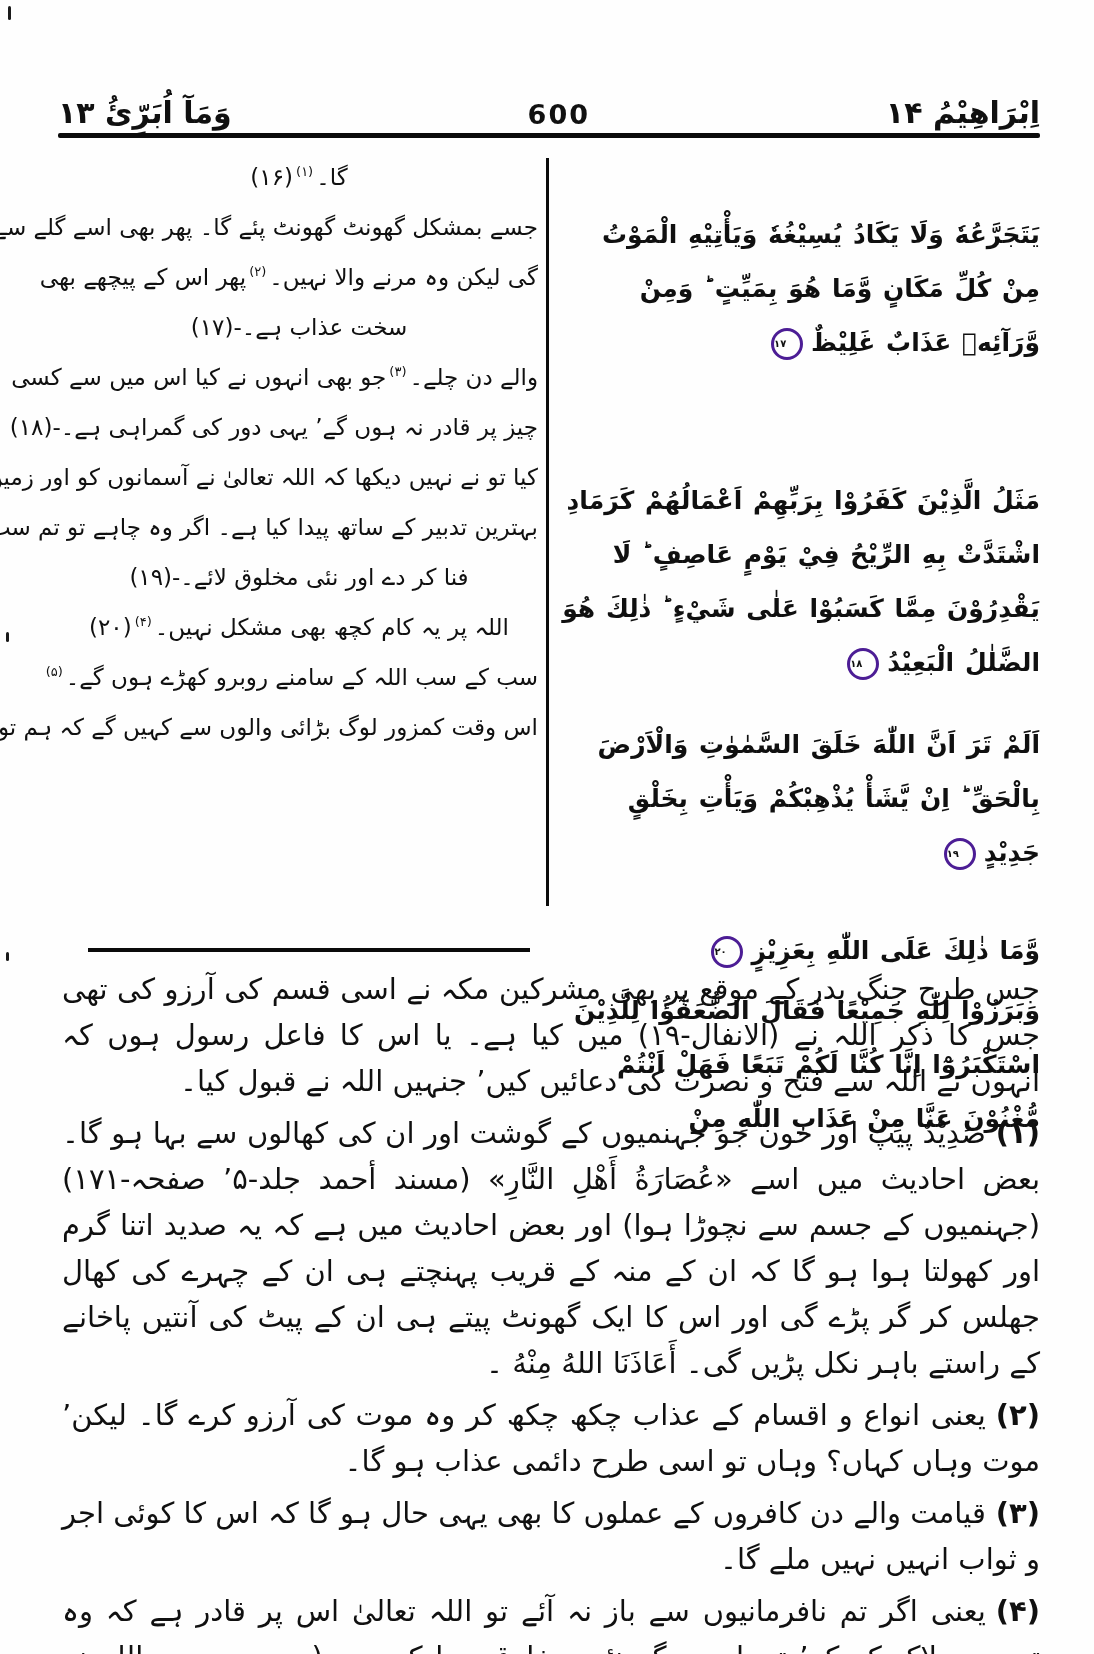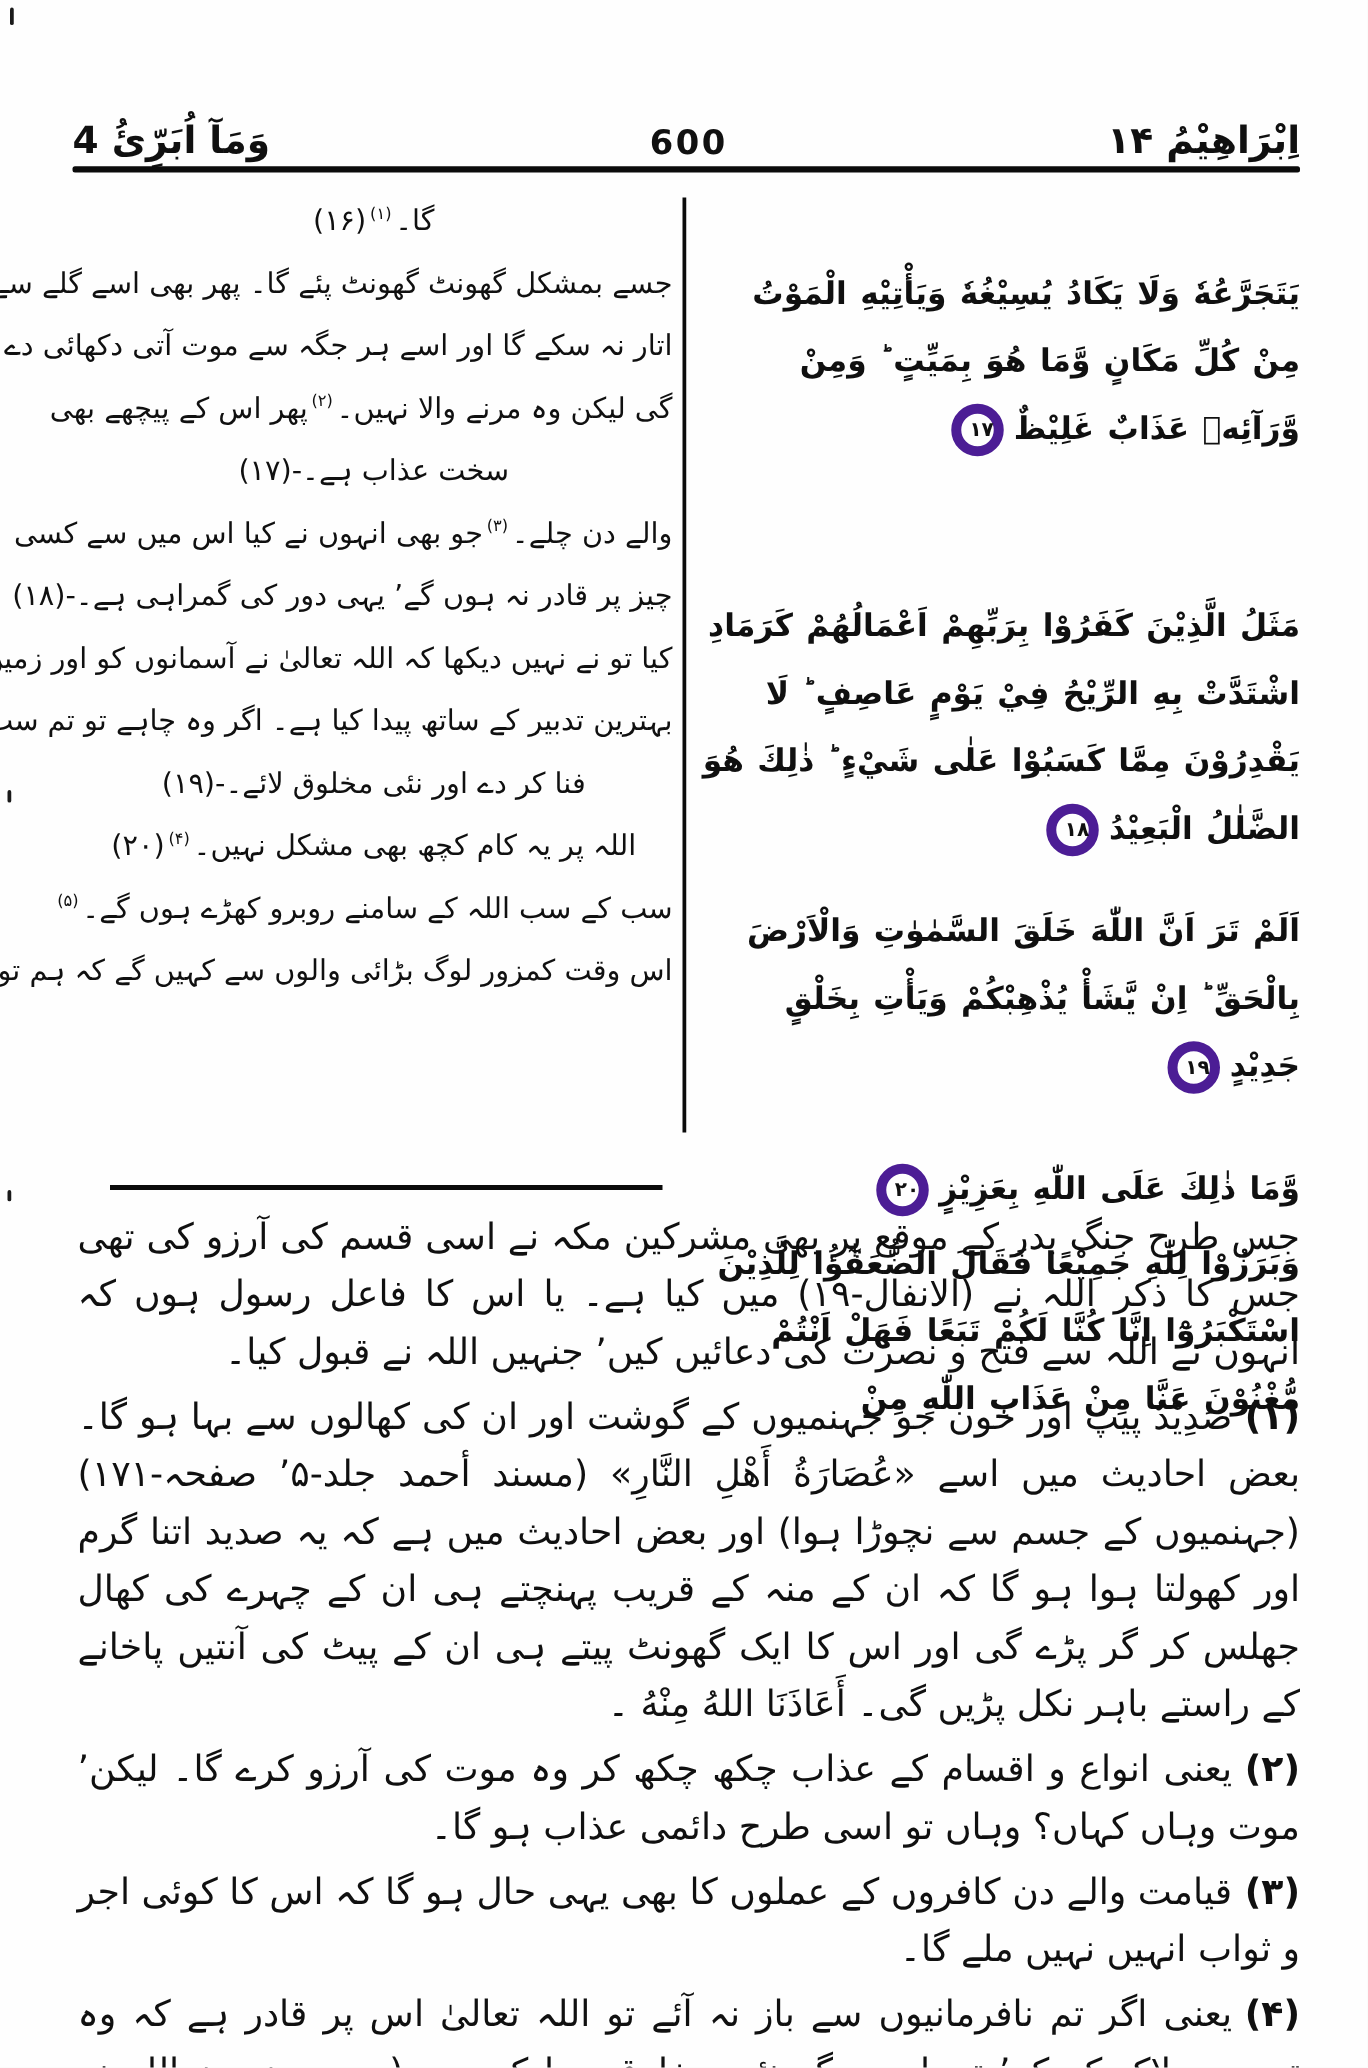--- a/index.html
+++ b/index.html
@@ -44,22 +44,22 @@
   .uline .sup:empty{display:none;}
   .col-arabic{
     position:absolute;top:150px;left:562px;width:478px;height:762px;
     direction:rtl;text-align:right;
   }
   .verse{
     font-size:25px;font-weight:bold;line-height:54px;
     word-spacing:2px;
   }
   .vend{
-    display:inline-block;width:26px;height:26px;border:8px solid #4c1d95;border-radius:50%;
-    font-size:16px;font-weight:bold;line-height:26px;text-align:right;vertical-align:middle;
+    display:inline-block;width:26px;height:26px;border:3px solid #4c1d95;border-radius:50%;
+    font-size:10px;font-weight:bold;line-height:26px;text-align:left;vertical-align:middle;
     margin:0 8px;
   }
   .vend:empty{display:none;}
   .v17{margin-top:58px;}
   .v18{margin-top:104px;}
   .v19{margin-top:28px;}
   .v20{margin-top:44px;}
   .v21{margin-top:6px;}
   
   .fn-separator{
@@ -84,32 +84,31 @@
 </head>
 <body>
 
 <div class="page">
 
   <div class="artifact a1"></div>
   <div class="artifact a2"></div>
   <div class="artifact a3"></div>
 
   <div class="header">
-    <span class="h-item">وَمَآ اُبَرِّئُ 4</span>
+    <span class="h-item">وَمَآ اُبَرِّئُ ۱۳</span>
     <span class="h-page">600</span>
     <span class="h-item">اِبْرَاهِيْمُ ۱۴</span>
   </div>
   <div class="header-rule"></div>
 
   <div class="col-divider"></div>
 
   <div class="col-urdu">
     <div class="uline"><span>گا۔</span><span class="sup">(۱)</span><span>(۱۶)</span></div>
     <div class="uline"><span>جسے بمشکل گھونٹ گھونٹ پئے گا۔ پھر بھی اسے گلے سے</span><span></span></div>
-    <div class="uline"><span>اتار نہ سکے گا اور اسے ہر جگہ سے موت آتی دکھائی دے</span><span></span></div>
     <div class="uline"><span>گی لیکن وہ مرنے والا نہیں۔</span><span class="sup">(۲)</span><span>پھر اس کے پیچھے بھی</span></div>
     <div class="uline"><span>سخت عذاب ہے۔-(۱۷)</span><span></span></div>
     <div class="uline"><span>والے دن چلے۔</span><span class="sup">(۳)</span><span>جو بھی انہوں نے کیا اس میں سے کسی</span></div>
     <div class="uline"><span>چیز پر قادر نہ ہوں گے’ یہی دور کی گمراہی ہے۔-(۱۸)</span><span></span></div>
     <div class="uline"><span>کیا تو نے نہیں دیکھا کہ اللہ تعالیٰ نے آسمانوں کو اور زمین کو</span><span></span></div>
     <div class="uline"><span>بہترین تدبیر کے ساتھ پیدا کیا ہے۔ اگر وہ چاہے تو تم سب کو</span><span></span></div>
     <div class="uline"><span>فنا کر دے اور نئی مخلوق لائے۔-(۱۹)</span><span></span></div>
     <div class="uline"><span>اللہ پر یہ کام کچھ بھی مشکل نہیں۔</span><span class="sup">(۴)</span><span>(۲۰)</span></div>
     <div class="uline"><span>سب کے سب اللہ کے سامنے روبرو کھڑے ہوں گے۔</span><span class="sup">(۵)</span><span></span></div>
     <div class="uline"><span>اس وقت کمزور لوگ بڑائی والوں سے کہیں گے کہ ہم تو</span><span></span></div>

